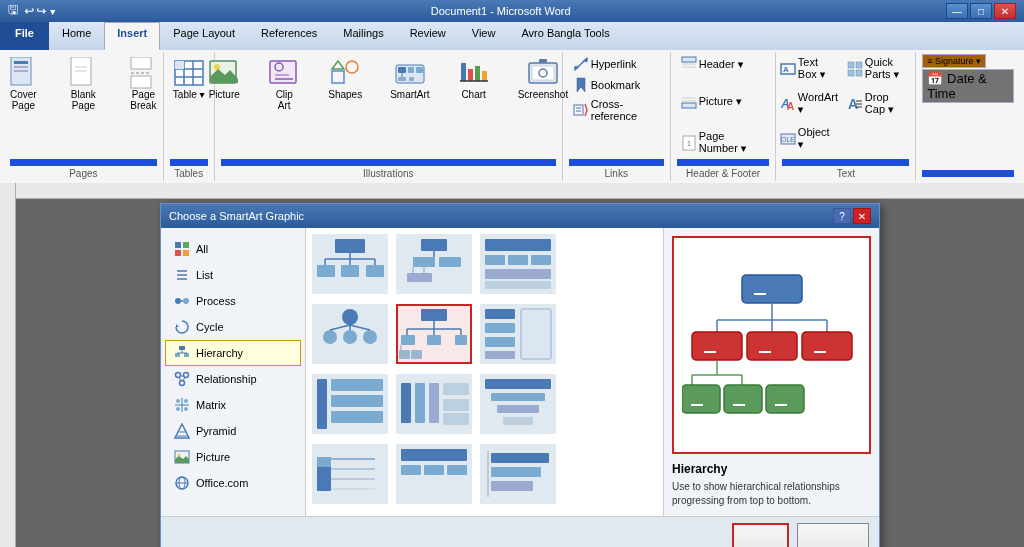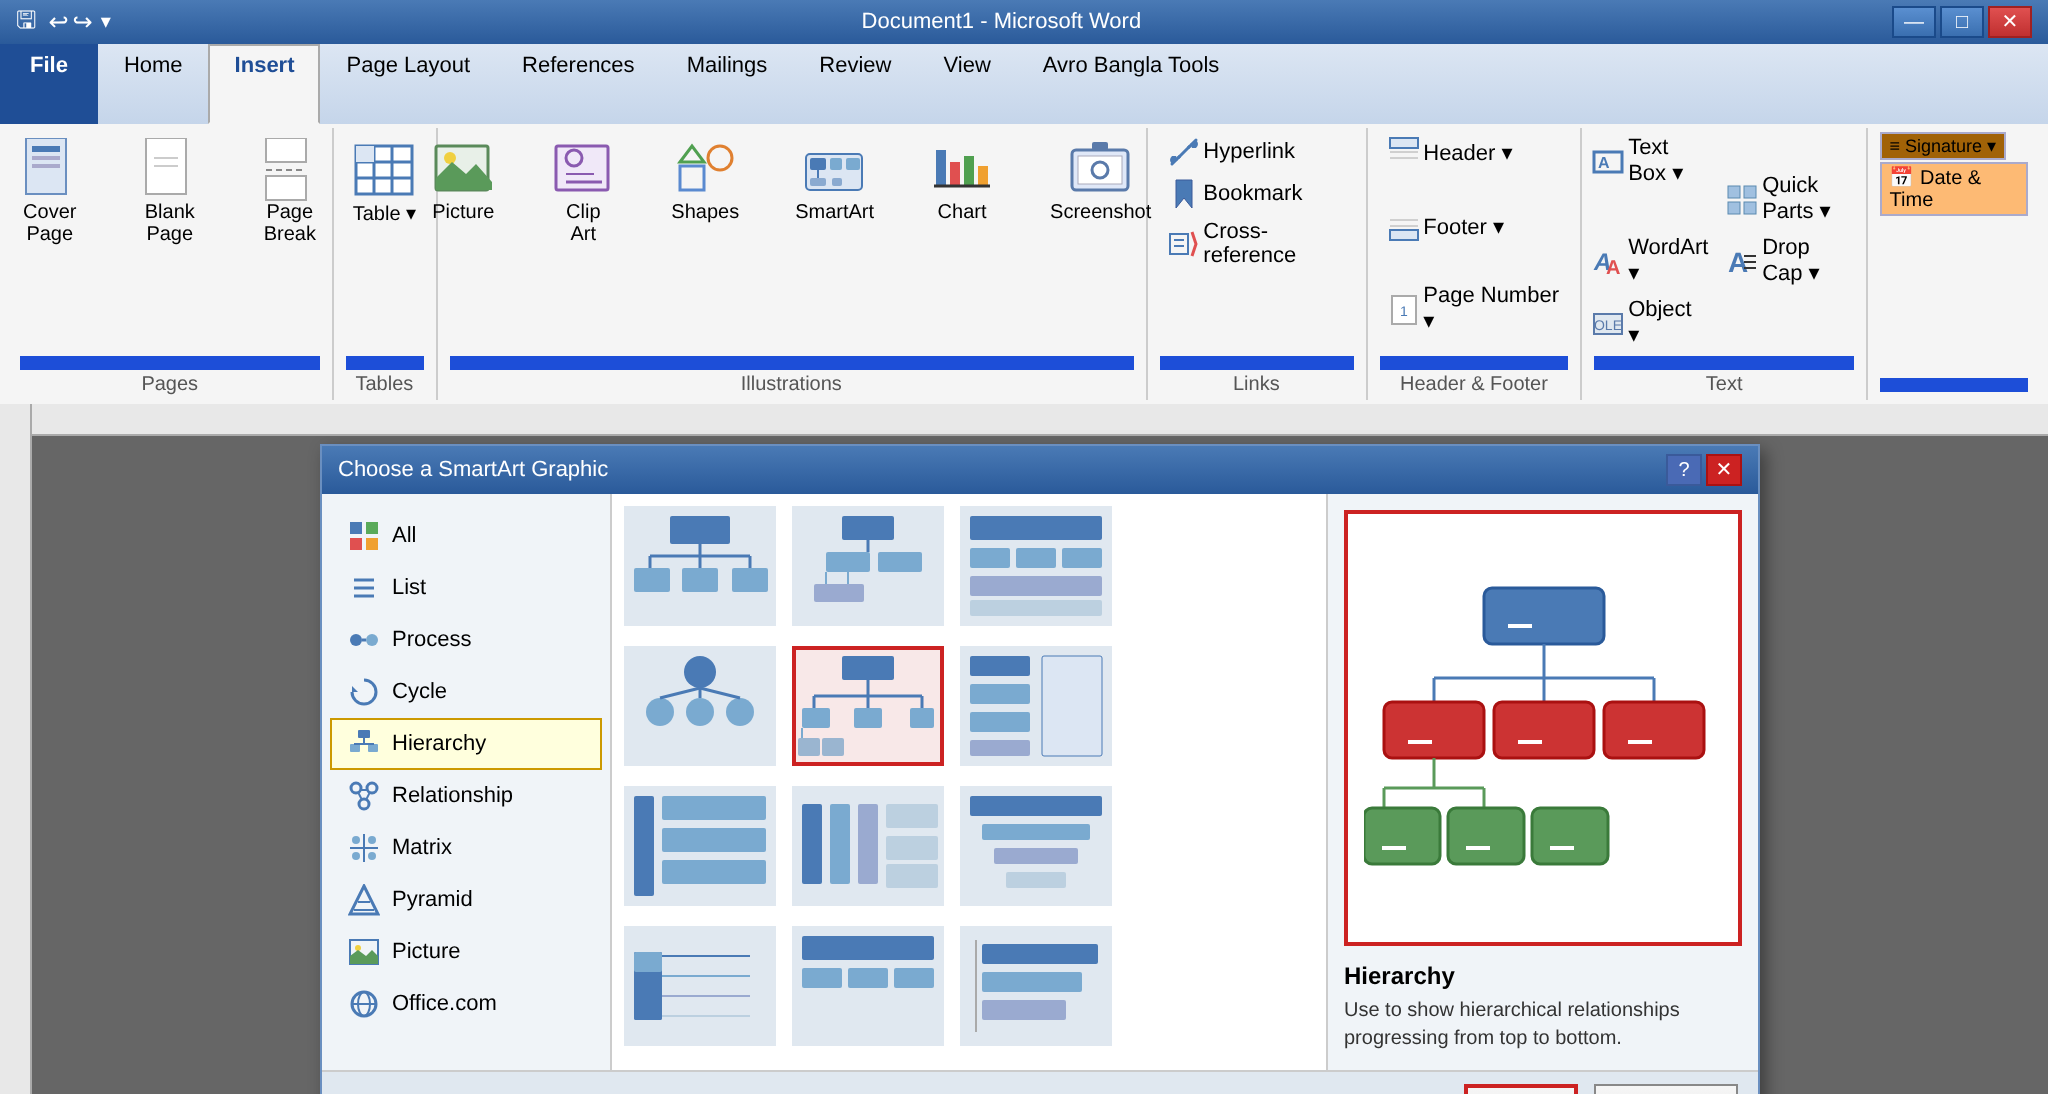--- a/index.html
+++ b/index.html
@@ -11,21 +11,21 @@
       height: 22px;
       display: flex;
       align-items: center;
       justify-content: space-between;
       padding: 0 8px;
       color: white;
     }
     .title-bar-title { font-size: 11px; color: white; flex: 1; text-align: center; }
     .title-bar-controls { display: flex; gap: 2px; }
     .title-btn { width: 22px; height: 16px; background: linear-gradient(to bottom, #5a8fd0, #3a6fb0); border: 1px solid #1a4a8a; color: white; font-size: 10px; cursor: pointer; display: flex; align-items: center; justify-content: center; }
-    .ribbon-tabs { display: flex; background: linear-gradient(to bottom, #dce6f3, #c5d5ea); height: 40px; }
+    .ribbon-tabs { display: flex; background: linear-gradient(to bottom, #dce6f3, #c5d5ea); height: 28px; }
     .ribbon-tab { padding: 4px 12px; font-size: 11px; cursor: pointer; border: 1px solid transparent; border-bottom: none; }
     .ribbon-tab.active { background: #f5f5f5; border-color: #aaa; border-bottom-color: #f5f5f5; color: #1f4e96; font-weight: bold; }
     .ribbon-tab.file-tab { background: #1f4e96; color: white; font-weight: bold; padding: 4px 14px; }
 
     .ribbon-content { display: flex; align-items: stretch; padding: 2px 4px; min-height: 90px; background: #f5f5f5; }
     .ribbon-group { display: flex; flex-direction: column; align-items: center; border-right: 1px solid #ccc; padding: 2px 6px; min-width: 50px; }
     .ribbon-group-items { display: flex; align-items: flex-start; gap: 18px; flex: 1; }
     .ribbon-group-label { font-size: 10px; color: #555; margin-top: 2px; border-top: 7px solid #1d4ed8; width: 100%; text-align: center; padding-top: 2px; }
 
     .ribbon-btn { display: flex; flex-direction: column; align-items: center; cursor: pointer; padding: 2px 4px; border: 1px solid transparent; min-width: 38px; }
@@ -290,21 +290,21 @@
         <span>Header ▾</span>
       </div>
       <div class="ribbon-btn-small">
         <div class="ribbon-btn-small-icon">
           <svg width="16" height="16" viewBox="0 0 16 16">
               <rect x="1" y="10" width="14" height="5" fill="#dce6f3" stroke="#4a7ab5" stroke-width="1"></rect>
               <line x1="1" y1="5" x2="15" y2="5" stroke="#aaa" stroke-width="0.5"></line>
               <line x1="1" y1="8" x2="15" y2="8" stroke="#aaa" stroke-width="0.5"></line>
             </svg>
         </div>
-        <span>Footer ▾</span>
+        <span>Picture ▾</span>
       </div>
       <div class="ribbon-btn-small">
         <div class="ribbon-btn-small-icon">
           <svg width="16" height="16" viewBox="0 0 16 16">
               <rect x="2" y="1" width="12" height="14" fill="white" stroke="#aaa" stroke-width="1"></rect>
               <text x="8" y="11" text-anchor="middle" font-size="7" fill="#4a7ab5">1</text>
             </svg>
         </div>
         <span>Page Number ▾</span>
       </div>
@@ -316,21 +316,21 @@
     <div class="ribbon-group-items" style="flex-wrap:wrap; width:140px; gap:2px;">
       <div class="ribbon-btn-small" style="width:65px;">
         <div class="ribbon-btn-small-icon">
           <svg width="16" height="16" viewBox="0 0 16 16">
               <rect x="1" y="3" width="14" height="10" fill="none" stroke="#4a7ab5" stroke-width="1.5"></rect>
               <text x="3" y="11" font-size="8" fill="#4a7ab5" font-weight="bold">A</text>
             </svg>
         </div>
         <span>Text Box ▾</span>
       </div>
-      <div class="ribbon-btn-small" style="width:65px;margin-top:19px;">
+      <div class="ribbon-btn-small" style="width:65px;">
         <div class="ribbon-btn-small-icon">
           <svg width="16" height="16" viewBox="0 0 16 16">
               <rect x="1" y="1" width="6" height="6" fill="#a0c0e0" stroke="#5a8ab0" stroke-width="0.5"></rect>
               <rect x="9" y="1" width="6" height="6" fill="#a0c0e0" stroke="#5a8ab0" stroke-width="0.5"></rect>
               <rect x="1" y="9" width="6" height="6" fill="#a0c0e0" stroke="#5a8ab0" stroke-width="0.5"></rect>
               <rect x="9" y="9" width="6" height="6" fill="#a0c0e0" stroke="#5a8ab0" stroke-width="0.5"></rect>
             </svg>
         </div>
         <span>Quick Parts ▾</span>
       </div>
@@ -363,21 +363,21 @@
         </div>
         <span>Object ▾</span>
       </div>
     </div>
     <div class="ribbon-group-label">Text</div>
   </div>
 
   <div class="ribbon-group" style="border-right:none; min-width:80px;">
     <div class="ribbon-group-items" style="flex-direction:column; gap:1px;">
       <div class="ribbon-btn-small" style="font-size:9px; background:#a16207; border:1px solid #aac; padding:1px 4px;">≡ Signature ▾</div>
-      <div class="ribbon-btn-small" style="font-size:10px; background:#fdba74; border:1px solid #aac; padding:1px 4px;">📅 Date &amp; Time</div>
+      <div class="ribbon-btn-small" style="font-size:13px; background:#737373; border:1px solid #aac; padding:1px 4px;">📅 Date &amp; Time</div>
     </div>
     <div class="ribbon-group-label"></div>
   </div>
 </div>
 
 <div class="doc-area">
   <div class="ruler-v"></div>
   <div class="doc-main">
     <div class="ruler-h"></div>
     <div class="doc-content">

